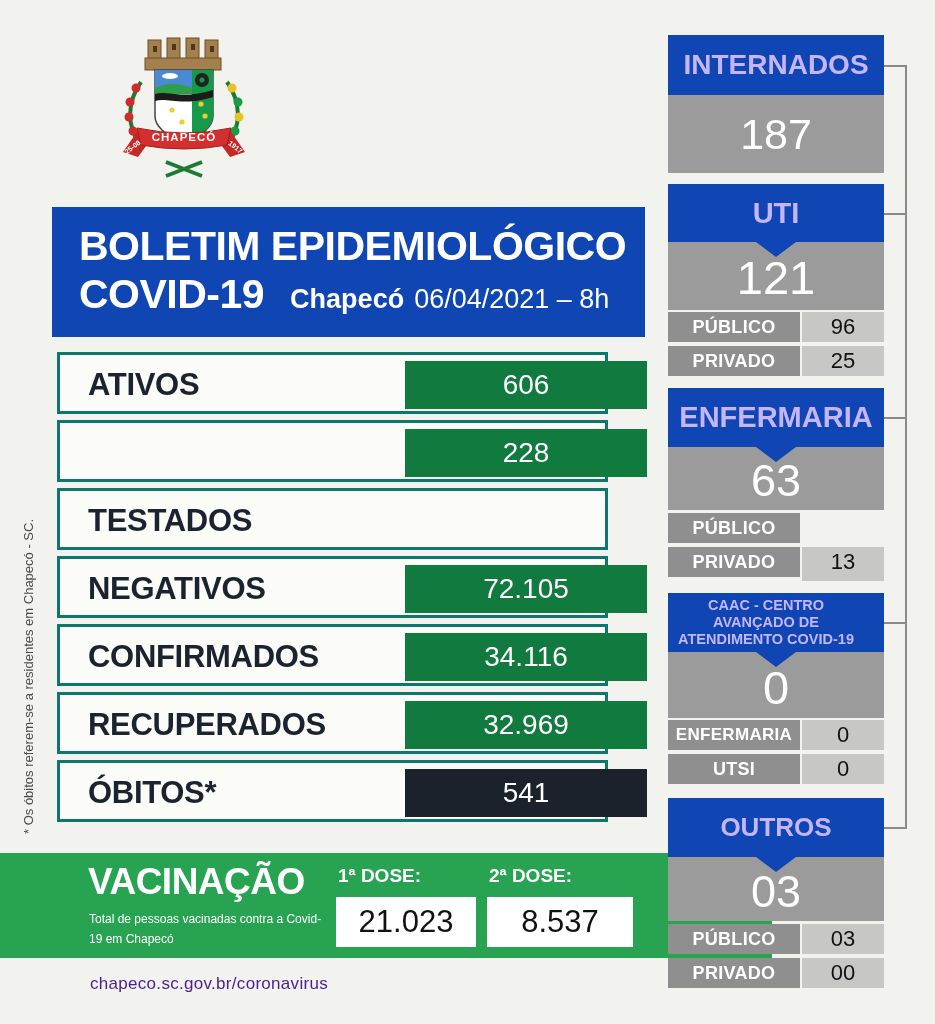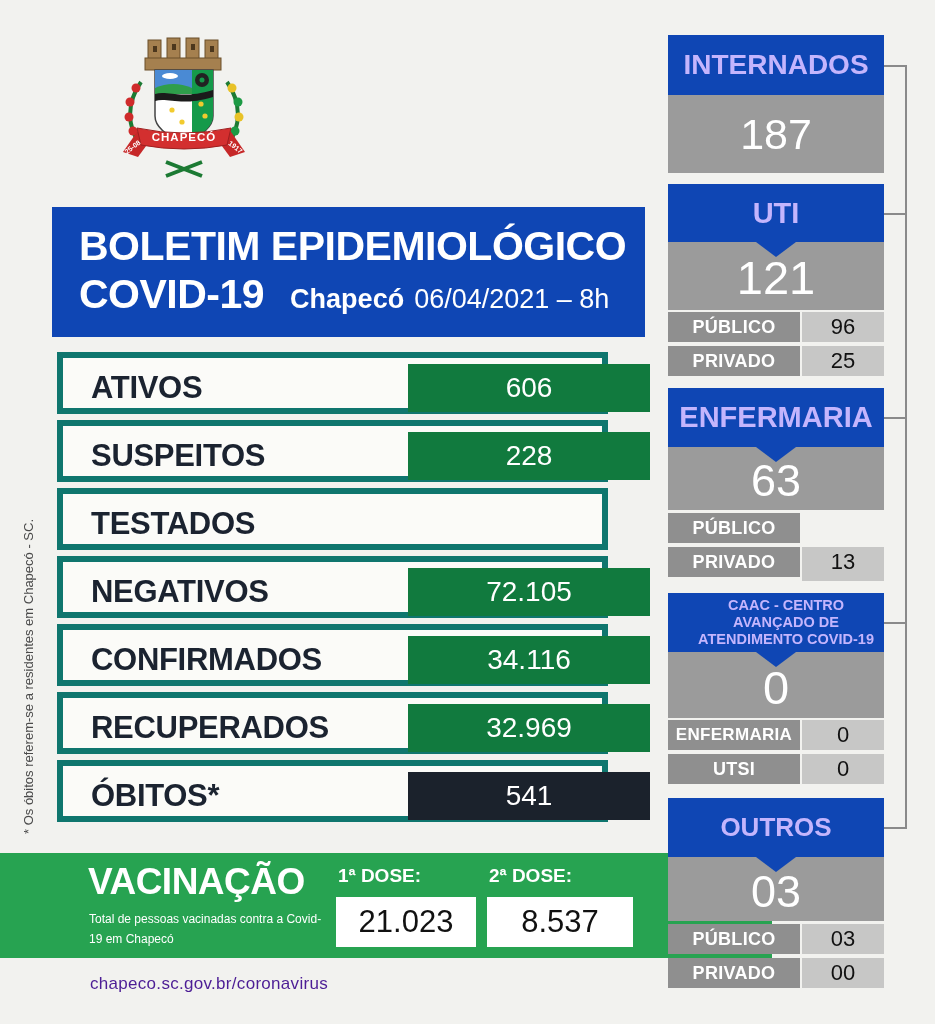--- a/index.html
+++ b/index.html
@@ -12,21 +12,21 @@
 
   
   .banner{left:52px;top:207px;width:593px;height:130px;background:#0f46b4;color:#fff;}
   .banner-l1{position:absolute;left:27px;top:16px;font-size:41px;font-weight:700;letter-spacing:-.5px;white-space:nowrap;}
   .banner-l2{position:absolute;left:27px;top:64px;display:flex;align-items:baseline;white-space:nowrap;}
   .banner-covid{font-size:41px;font-weight:700;letter-spacing:-.5px;}
   .banner-city{font-size:27px;font-weight:700;margin-left:26px;}
   .banner-date{font-size:27px;font-weight:400;margin-left:10px;}
 
   
-  .stat-row{left:57px;width:551px;height:62px;background:#fbfbf8;border:6px solid #0f766e;box-sizing:border-box;}
+  .stat-row{left:57px;width:551px;height:62px;background:#fbfbf8;border:3px solid #0f766e;box-sizing:border-box;}
   .stat-label{position:absolute;left:28px;top:0;height:60px;line-height:60px;font-size:31px;font-weight:700;color:#1b2330;letter-spacing:-.3px;white-space:nowrap;}
   .stat-value{position:absolute;left:345px;top:6px;width:242px;height:48px;line-height:48px;text-align:center;font-size:28px;color:#fff;}
   .val-green{background:#117a3e;}
   .val-dark{background:#1b222c;}
 
   .footnote{left:21px;top:478px;height:356px;writing-mode:vertical-rl;transform:rotate(180deg);font-size:13px;color:#4a4a4a;white-space:nowrap;}
 
   
   .vacc{left:0;top:853px;width:772px;height:105px;background:#27a351;color:#fff;}
   .vacc-title{position:absolute;left:88px;top:8px;font-size:37px;font-weight:700;letter-spacing:-.5px;}
@@ -120,21 +120,20 @@
       <span class="banner-city">Chapecó</span>
       <span class="banner-date">06/04/2021 – 8h</span>
     </div>
   </div>
 
   <div class="abs stat-row" style="top:352px;">
     <div class="stat-label">ATIVOS</div>
     <div class="stat-value val-green">606</div>
   </div>
   <div class="abs stat-row" style="top:420px;">
-    <div class="stat-label">SUSPEITOS</div>
     <div class="stat-value val-green">228</div>
   </div>
   <div class="abs stat-row" style="top:488px;">
     <div class="stat-label">TESTADOS</div>
   </div>
   <div class="abs stat-row" style="top:556px;">
     <div class="stat-label">NEGATIVOS</div>
     <div class="stat-value val-green">72.105</div>
   </div>
   <div class="abs stat-row" style="top:624px;">
@@ -182,21 +181,21 @@
   <div class="abs sub-value" style="top:346px;">25</div>
 
   <div class="abs rc-header" style="top:388px;height:59px;line-height:59px;font-size:29px;">ENFERMARIA</div>
   <div class="abs rc-big" style="top:447px;height:63px;line-height:68px;font-size:45px;">63</div>
   <div class="abs rc-arrow" style="top:447px;"></div>
   <div class="abs sub-label" style="top:513px;">PÚBLICO</div>
   <div class="abs sub-value" style="top:513px;margin-top:38px;">50</div>
   <div class="abs sub-label" style="top:547px;">PRIVADO</div>
   <div class="abs sub-value" style="top:547px;">13</div>
 
-  <div class="abs rc-header" style="top:593px;height:59px;font-size:14.5px;line-height:17px;display:flex;align-items:center;justify-content:flex-end;">
+  <div class="abs rc-header" style="top:593px;height:59px;font-size:14.5px;line-height:17px;display:flex;align-items:center;justify-content:flex-start;">
     <div style="width:196px;">CAAC - CENTRO AVANÇADO DE ATENDIMENTO COVID-19</div>
   </div>
   <div class="abs rc-big" style="top:652px;height:66px;line-height:72px;font-size:47px;">0</div>
   <div class="abs rc-arrow" style="top:652px;"></div>
   <div class="abs sub-label" style="top:720px;font-size:17px;">ENFERMARIA</div>
   <div class="abs sub-value" style="top:720px;">0</div>
   <div class="abs sub-label" style="top:754px;">UTSI</div>
   <div class="abs sub-value" style="top:754px;">0</div>
 
   <div class="abs rc-header" style="top:798px;height:59px;line-height:59px;font-size:26px;">OUTROS SETORES</div>

